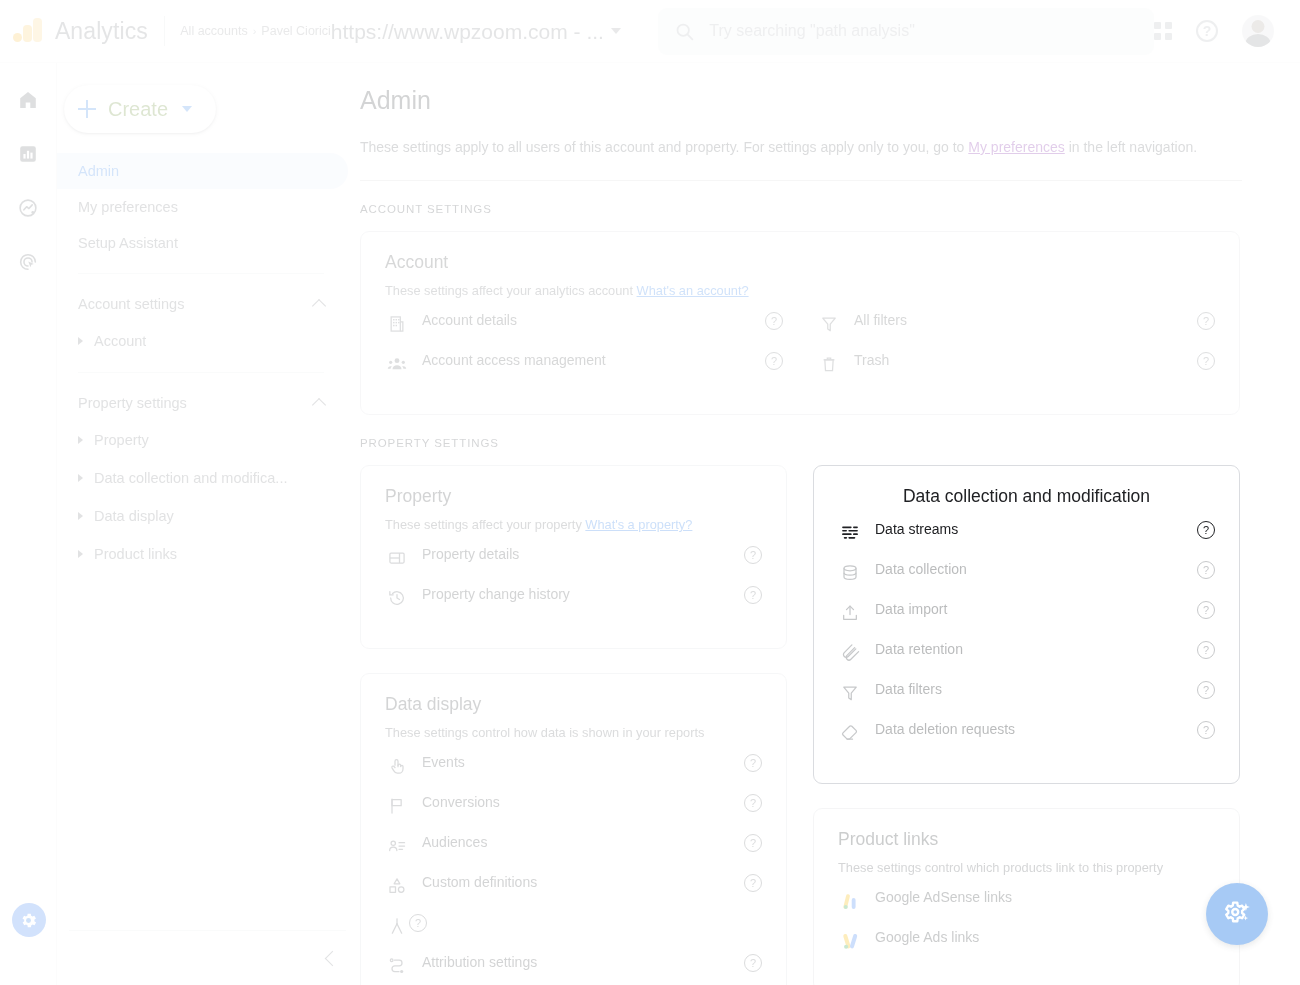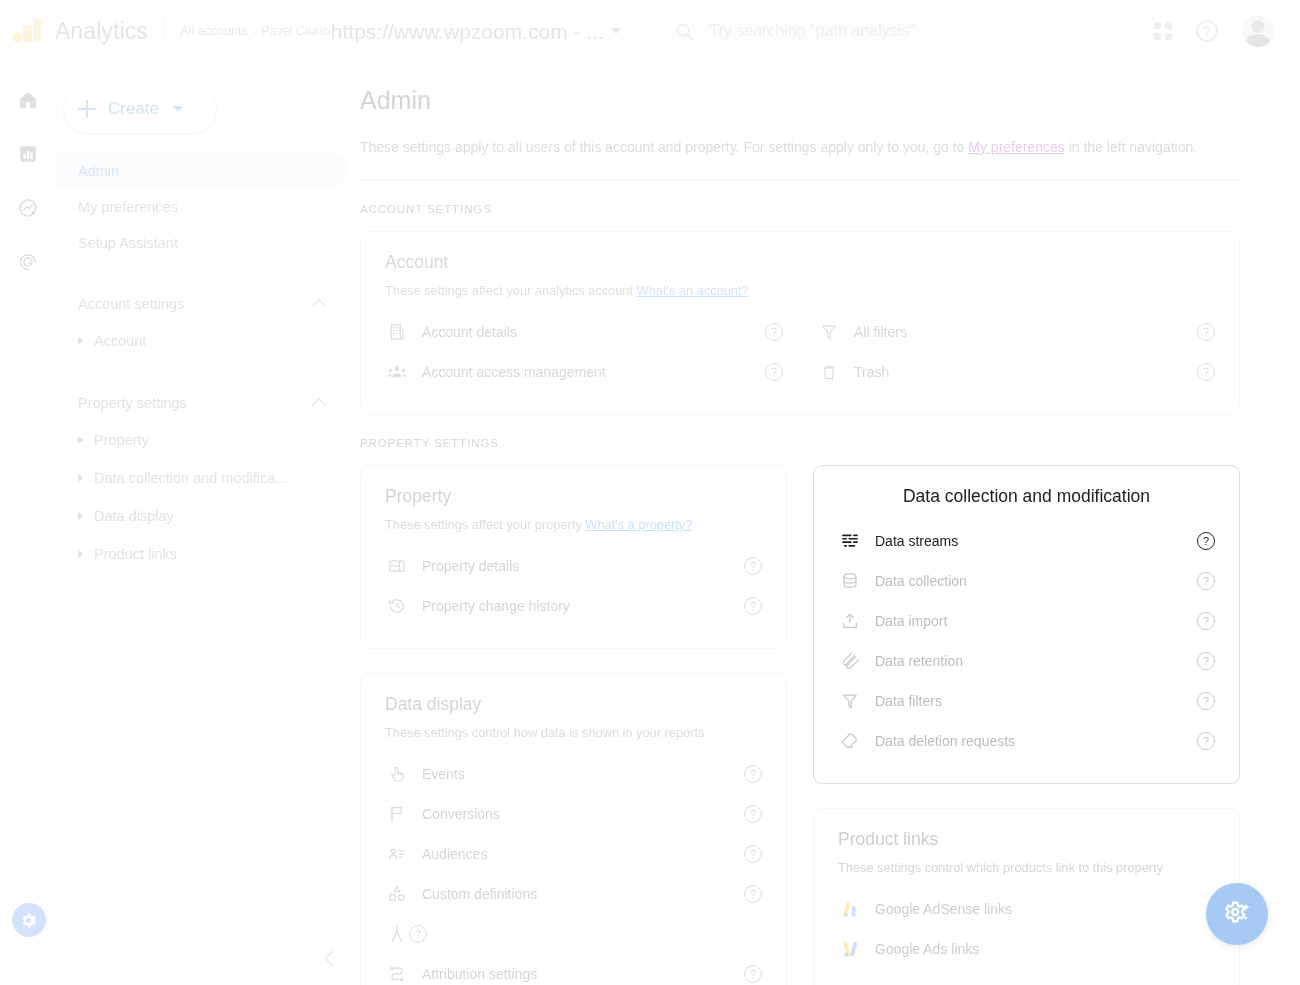--- a/index.html
+++ b/index.html
@@ -91,21 +91,21 @@
   }
   .create-btn {
     margin:10px 0 0 7px; width:152px; height:48px; border-radius:24px; background:#fff;
     box-shadow:0 1px 3px rgba(60,64,67,.28), 0 1px 2px rgba(60,64,67,.16);
     display:flex; align-items:center; gap:12px; padding:0 16px 0 14px; cursor:pointer;
   }
   .plus { width:18px;height:18px;position:relative;flex:0 0 auto; }
   .plus::before,.plus::after{content:"";position:absolute;background:#1a73e8;}
   .plus::before{left:8px;top:0;width:2px;height:18px;}
   .plus::after{top:8px;left:0;height:2px;width:18px;}
-  .create-label { font-size:17px; color:#0369a1; }
+  .create-label { font-size:20px; color:#4d7c0f; }
   .create-caret { width:0;height:0;border-left:5px solid transparent;border-right:5px solid transparent;border-top:6px solid #1a73e8; margin-left:2px;}
 
   .navlist { margin-top:20px; padding:0 10px 0 0; }
   .nav-item {
     height:36px; display:flex; align-items:center; padding-left:21px;
     font-size:14.5px; color:#5f6368; border-radius:0 18px 18px 0; cursor:pointer;
   }
   .nav-item.active { background:#E8F0FE; color:#1a73e8; }
   .sep-line { height:1px; background:#e8eaed; margin:12px 24px 12px 21px; }
 
@@ -143,21 +143,21 @@
   .card {
     margin-top:16px; border:1px solid #dadce0; border-radius:9px; background:#fff;
     padding:20px 24px 22px 24px;
   }
   .card-title { font-size:17.5px; color:#3c4043; font-weight:400; }
   .card-sub { margin-top:10px; font-size:12.8px; color:#5f6368; }
   .card-sub a { color:#1a73e8; text-decoration:underline; }
 
   .rows { margin-top:14px; }
   .row-line {
-    height:40px; display:flex; align-items:center; gap:0; cursor:pointer;
+    height:40px; display:flex; align-items:flex-start; gap:0; cursor:pointer;
   }
   .row-ic { width:24px; height:24px; flex:0 0 auto; display:flex; align-items:center; justify-content:center; }
   .row-lbl { margin-left:13px; font-size:14px; color:#3c4043; flex:1; white-space:nowrap; }
   .row-help { width:18px;height:18px;border-radius:50%;border:1.3px solid #5f6368;color:#5f6368;font-size:11px;display:flex;align-items:center;justify-content:center;flex:0 0 auto; }
 
   
   .grid2 { display:grid; grid-template-columns:1fr 1fr; column-gap:34px; margin-top:14px; }
 
   
   .cols { display:flex; gap:26px; margin-top:0; }

